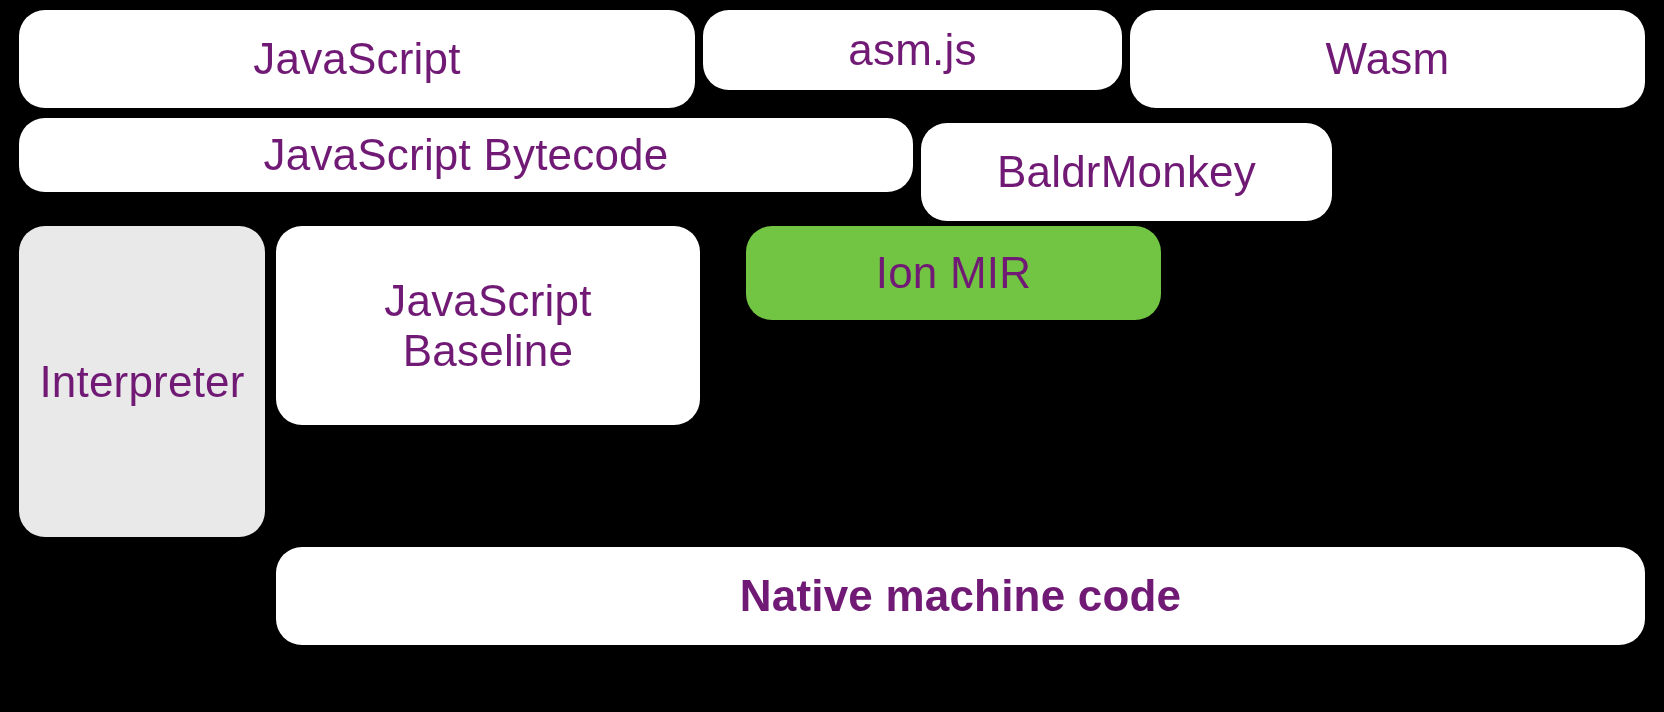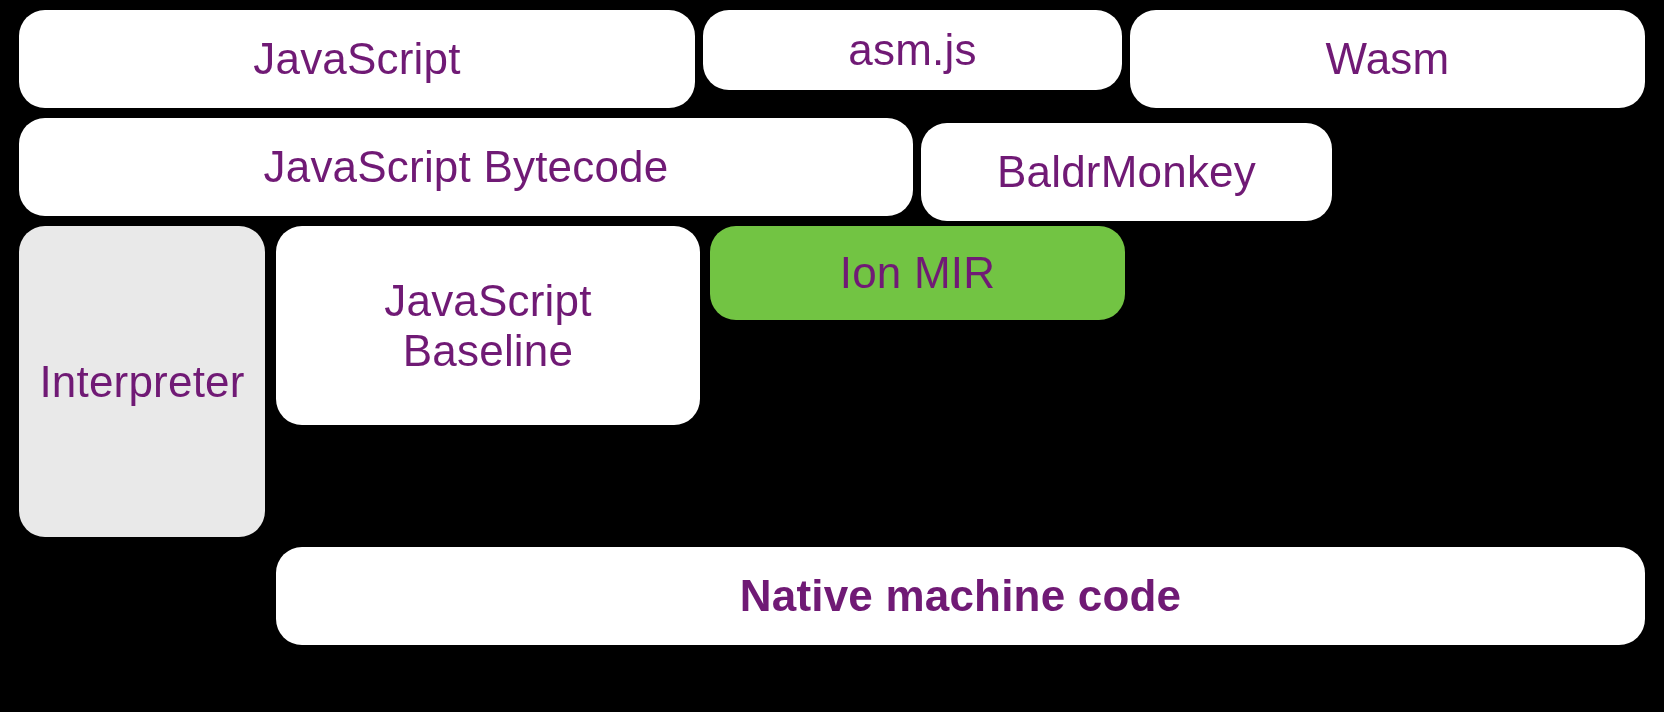--- a/index.html
+++ b/index.html
@@ -41,27 +41,27 @@
 <body>
 
 <div id="stage">
 
   <div class="box fill-white" style="left:19px;top:10px;width:676px;height:98px;">JavaScript</div>
 
   <div class="box fill-white" style="left:703px;top:10px;width:419px;height:80px;">asm.js</div>
 
   <div class="box fill-white" style="left:1130px;top:10px;width:515px;height:98px;">Wasm</div>
 
-  <div class="box fill-white" style="left:19px;top:118px;width:894px;height:98px;">JavaScript Bytecode</div>
+  <div class="box fill-white" style="left:19px;top:118px;width:894px;height:74px;">JavaScript Bytecode</div>
 
   <div class="box fill-white" style="left:921px;top:123px;width:411px;height:98px;">BaldrMonkey</div>
 
   <div class="box fill-gray" style="left:19px;top:226px;width:246px;height:311px;">Interpreter</div>
 
   <div class="box fill-white" style="left:276px;top:226px;width:424px;height:199px;">JavaScript
 Baseline</div>
 
-  <div class="box fill-green" style="left:710px;top:226px;width:415px;height:94px;">Ion MIR</div>
+  <div class="box fill-green" style="left:746px;top:226px;width:415px;height:94px;">Ion MIR</div>
 
 
 
   <div class="box fill-white" style="left:276px;top:547px;width:1369px;height:98px;font-weight:bold;">Native machine code</div>
 </div>
 
 </body></html>

